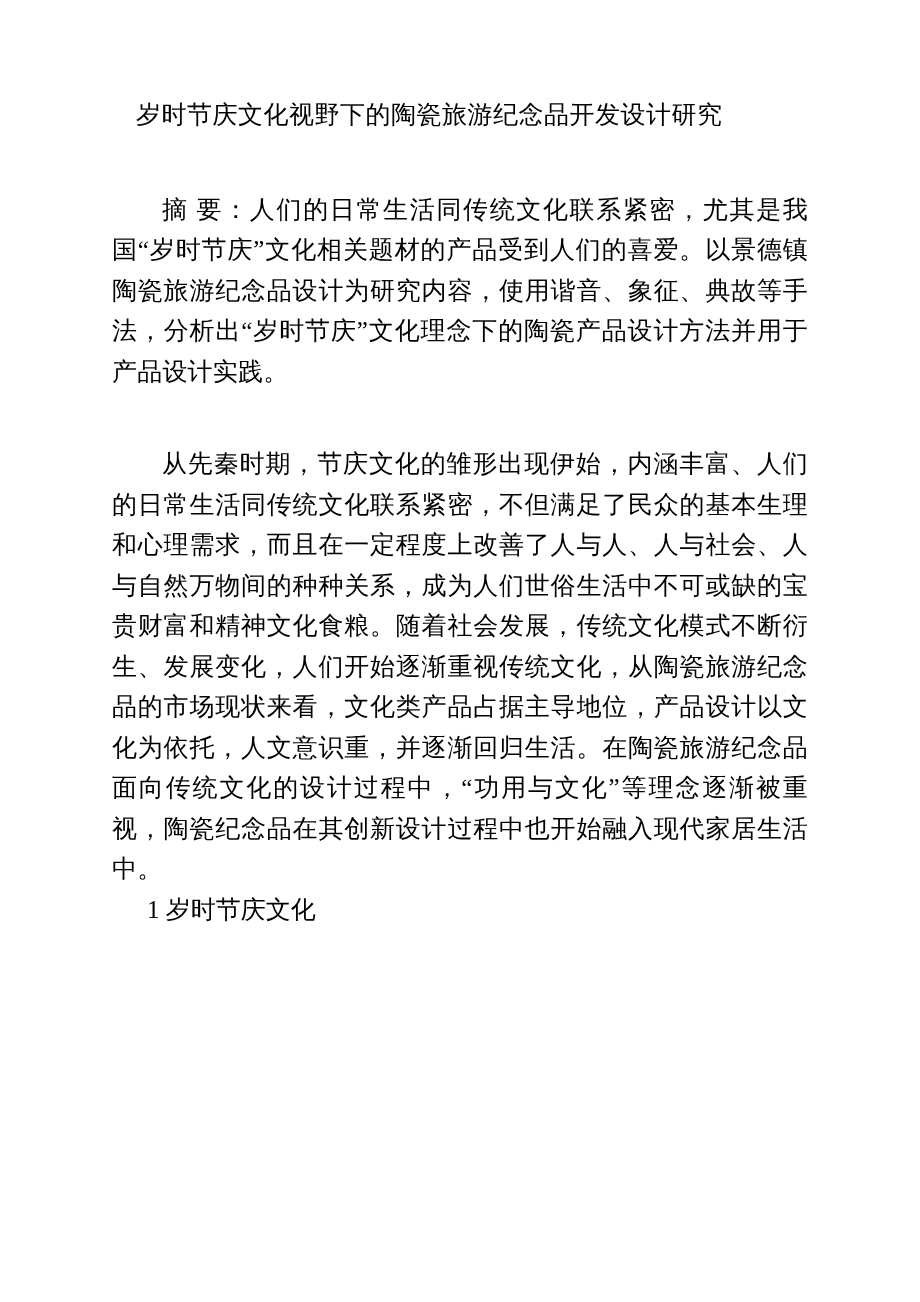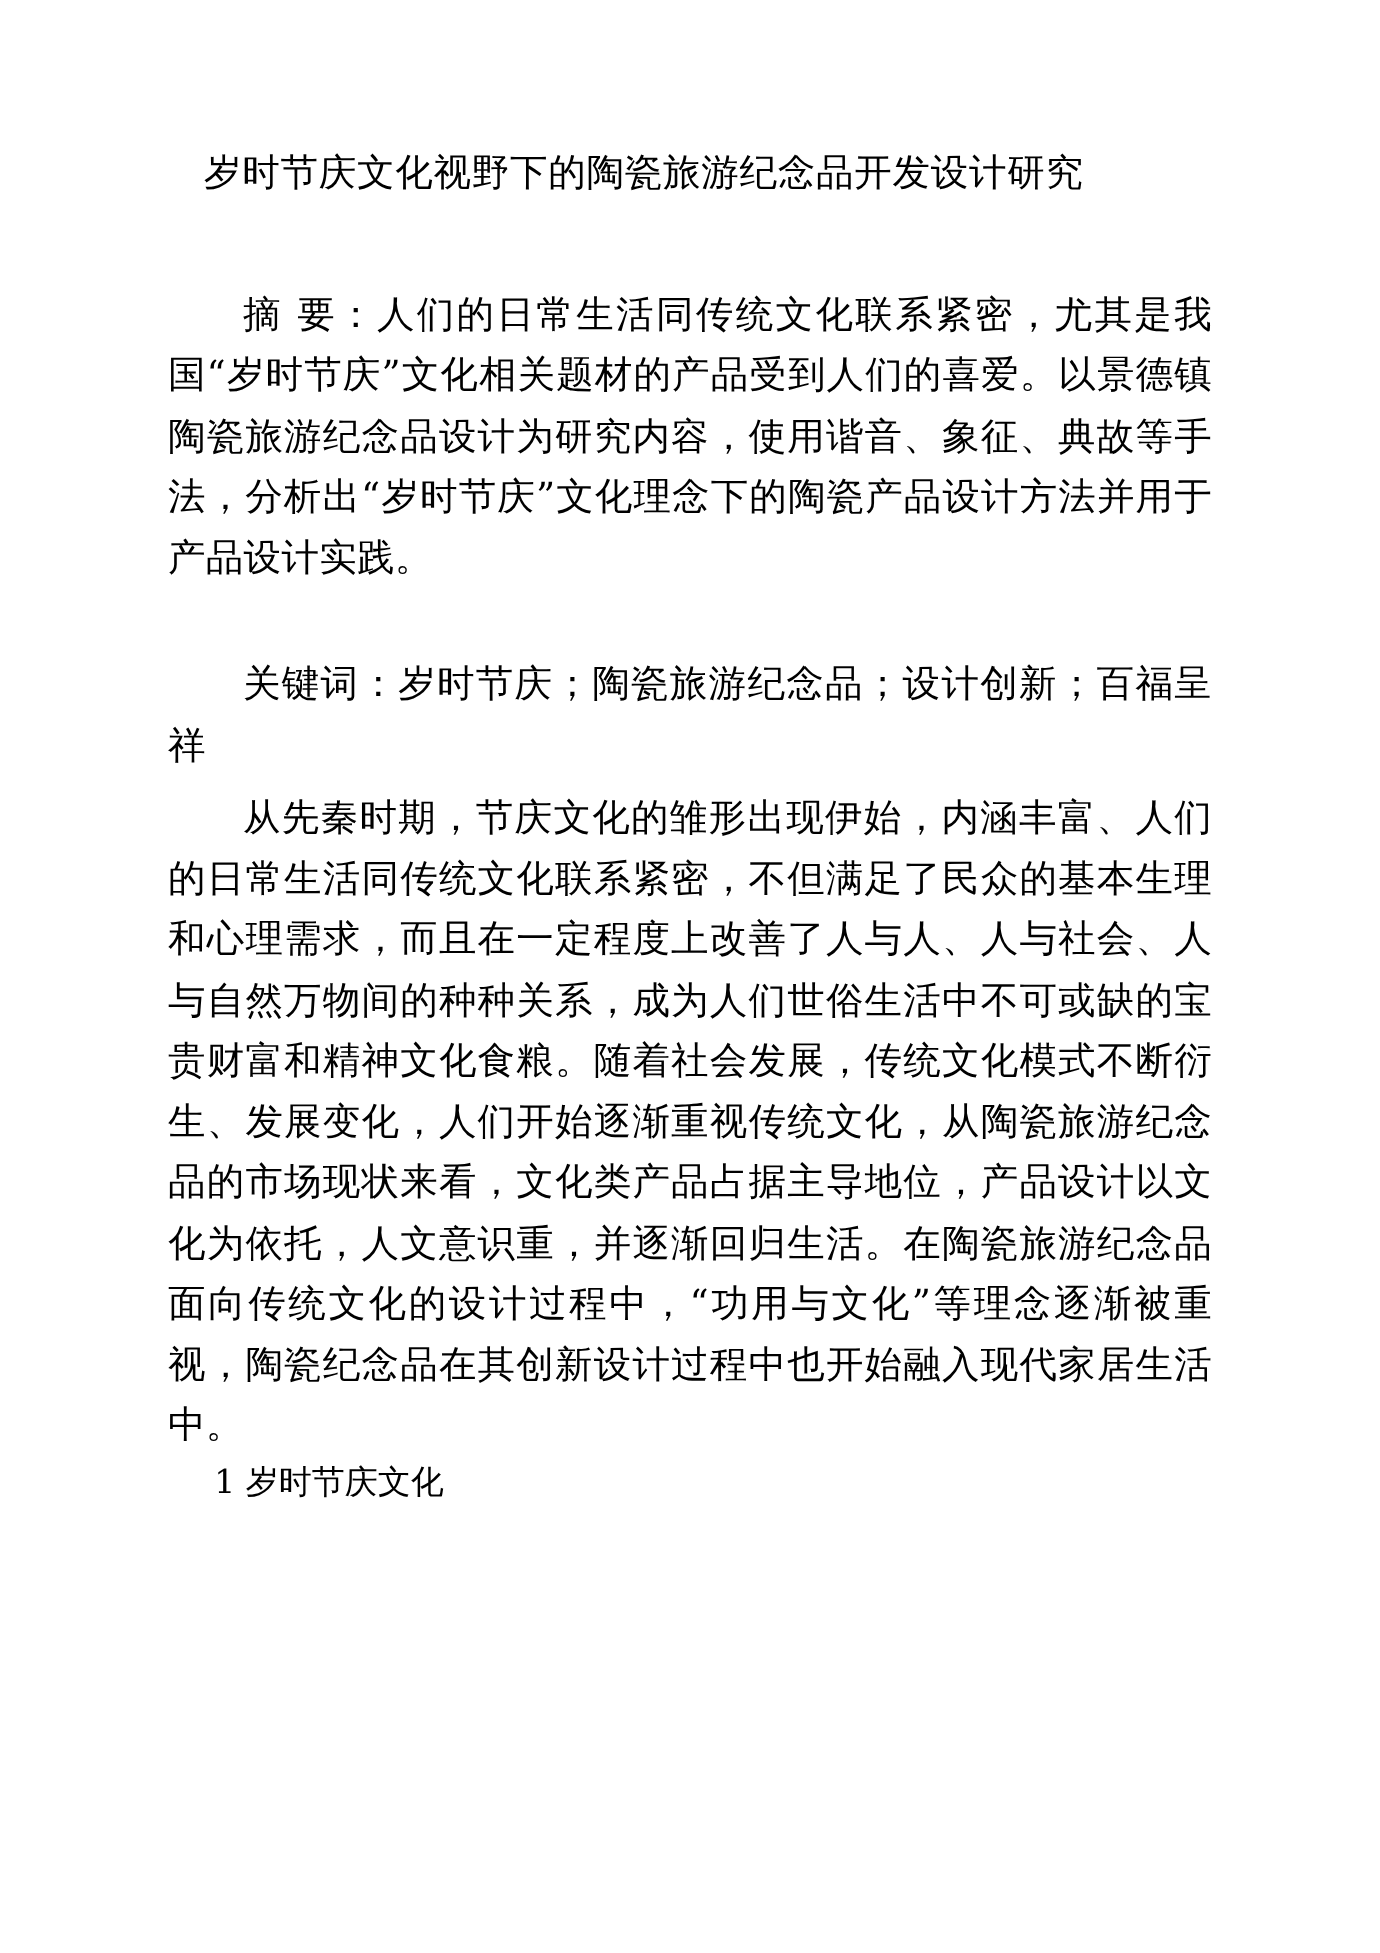--- a/index.html
+++ b/index.html
@@ -13,20 +13,21 @@
     font-family: "DejaVu Serif", "Liberation Serif", serif;
     color: #000000;
     overflow: hidden;
   }
   .page {
     position: relative;
     width: 920px;
     height: 1170px;
     box-sizing: border-box;
     padding: 96px 112px 40px 112px;
+    font-family: Liberation Serif, serif;
   }
   .doc-title {
     font-size: 25px;
     line-height: 1.5;
     text-align: left;
     margin: 0 0 0 24px;
     font-weight: normal;
     letter-spacing: 0.5px;
   }
   .block {
@@ -35,40 +36,39 @@
     text-align: justify;
     text-justify: inter-ideograph;
     margin: 0;
     letter-spacing: 0.2px;
   }
   .gap-lg { height: 56px; }
   .gap-md { height: 44px; }
   .gap-sm { height: 8px; }
   .indent2 { text-indent: 2em; }
   .section-head {
-    font-size: 22px;
+    font-size: 25px;
     line-height: 1.62;
     margin: 0;
     text-indent: 1.4em;
   }
 </style>
 </head>
 <body>
 
 <div class="page">
 
   <h1 class="doc-title">岁时节庆文化视野下的陶瓷旅游纪念品开发设计研究</h1>
 
   <div class="gap-lg"></div>
 
   <p class="block indent2">摘  要：人们的日常生活同传统文化联系紧密，尤其是我国“岁时节庆”文化相关题材的产品受到人们的喜爱。以景德镇陶瓷旅游纪念品设计为研究内容，使用谐音、象征、典故等手法，分析出“岁时节庆”文化理念下的陶瓷产品设计方法并用于产品设计实践。</p>
 
   <div class="gap-md"></div>
 
-  <p class="block indent2">关键词：岁时节庆；陶瓷旅游纪念品；设计创新；百福呈祥</p>
 
   <div class="gap-sm"></div>
 
   <p class="block indent2">从先秦时期，节庆文化的雏形出现伊始，内涵丰富、人们的日常生活同传统文化联系紧密，不但满足了民众的基本生理和心理需求，而且在一定程度上改善了人与人、人与社会、人与自然万物间的种种关系，成为人们世俗生活中不可或缺的宝贵财富和精神文化食粮。随着社会发展，传统文化模式不断衍生、发展变化，人们开始逐渐重视传统文化，从陶瓷旅游纪念品的市场现状来看，文化类产品占据主导地位，产品设计以文化为依托，人文意识重，并逐渐回归生活。在陶瓷旅游纪念品面向传统文化的设计过程中，“功用与文化”等理念逐渐被重视，陶瓷纪念品在其创新设计过程中也开始融入现代家居生活中。</p>
 
   <p class="section-head">1  岁时节庆文化</p>
 
 </div>
 
 </body></html>

